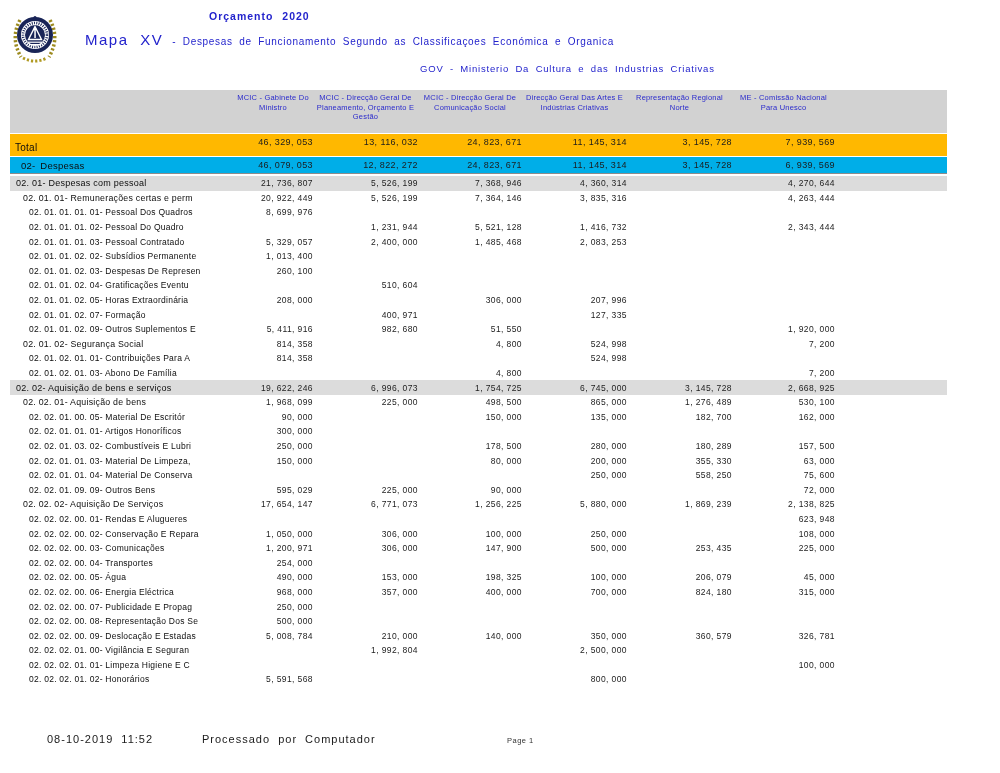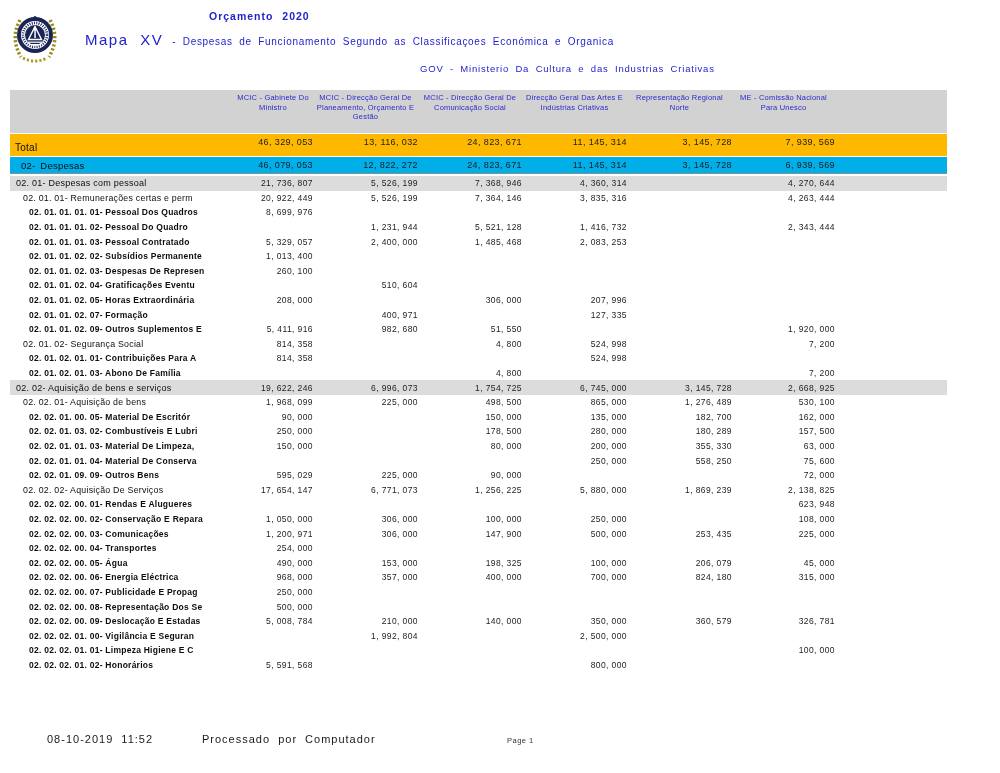--- a/index.html
+++ b/index.html
@@ -34,21 +34,21 @@
   .row.despesas{background:#00aee8;height:16px;margin-top:1px;border-bottom:1px solid #8c8c8c;align-items:center;}
   .despesas-label{font-size:9.5px;padding-left:11px;letter-spacing:0.6px;word-spacing:2px;}
   .row.despesas .vcell{font-size:9px;}
   .body-rows{margin-top:2px;}
   .row.body{height:14.6px;align-items:center;font-size:8.5px;}
   .row.section{background:#dcdcdc;}
   .vcell{text-align:right;letter-spacing:0.4px;color:#1c1c1c;white-space:nowrap;}
   .lcell{white-space:nowrap;overflow:hidden;letter-spacing:0.25px;color:#0d0d0d;}
   .lvl1 .lcell{padding-left:6px;font-size:9px;}
   .lvl2 .lcell{padding-left:13px;font-size:8.8px;}
-  .lvl3 .lcell{padding-left:19px;font-weight:bold;}
+  .lvl3 .lcell{padding-left:19px;}
   
   .footer-date{position:absolute;left:47px;top:733px;font-size:11px;letter-spacing:1px;word-spacing:4px;color:#1a1a1a;}
   .footer-proc{position:absolute;left:202px;top:733px;font-size:11px;letter-spacing:1px;word-spacing:4px;color:#1a1a1a;}
   .footer-page{position:absolute;left:507px;top:736px;font-size:7.5px;letter-spacing:0.5px;color:#333;}
 </style>
 </head>
 <body>
 
 <div class="logo">
   <svg width="52" height="56" viewBox="0 0 52 56">
@@ -271,20 +271,30 @@
         <div class="lcell">02. 02. 01. 00. 05- Material De Escritór</div>
         <div class="vcell">90, 000</div>
         <div class="vcell"></div>
         <div class="vcell">150, 000</div>
         <div class="vcell">135, 000</div>
         <div class="vcell">182, 700</div>
         <div class="vcell">162, 000</div>
         <div class="vcell"></div>
       </div>
       <div class="row body lvl3">
+        <div class="lcell">02. 02. 01. 01. 01- Artigos Honoríficos</div>
+        <div class="vcell">300, 000</div>
+        <div class="vcell"></div>
+        <div class="vcell"></div>
+        <div class="vcell"></div>
+        <div class="vcell"></div>
+        <div class="vcell"></div>
+        <div class="vcell"></div>
+      </div>
+      <div class="row body lvl3">
         <div class="lcell">02. 02. 01. 03. 02- Combustíveis E Lubri</div>
         <div class="vcell">250, 000</div>
         <div class="vcell"></div>
         <div class="vcell">178, 500</div>
         <div class="vcell">280, 000</div>
         <div class="vcell">180, 289</div>
         <div class="vcell">157, 500</div>
         <div class="vcell"></div>
       </div>
       <div class="row body lvl3">

